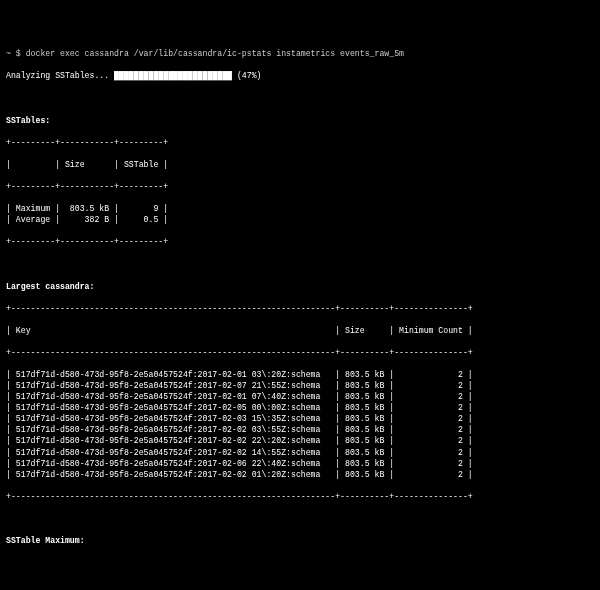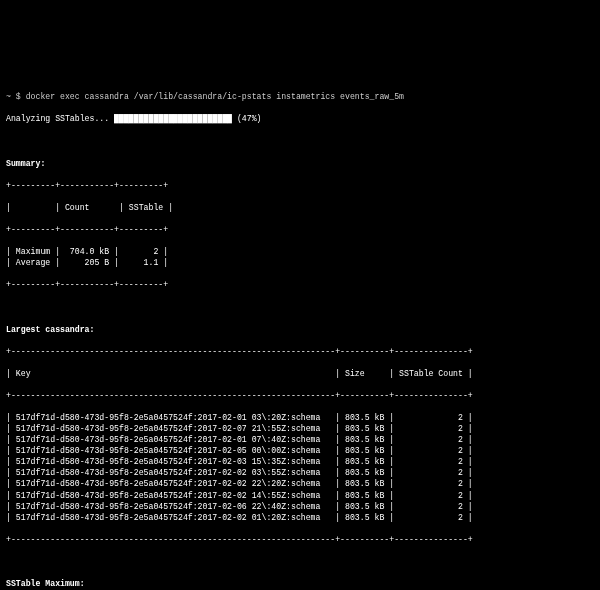--- a/index.html
+++ b/index.html
@@ -8,41 +8,41 @@
     color: #fff;
     font-family: "Courier New", monospace;
     font-size: 8.2px;
     line-height: 1.35;
     padding: 4px 6px;
     width: 600px;
     overflow: hidden;
     white-space: pre;
   }
   .line { white-space: pre; }
-  .prompt { color: #ccc; margin-top: 43px; }
+  .prompt { color: #ccc; }
   .bold { font-weight: bold; }
 </style>
 </head>
 <body>
 
 
 
 <div class="line prompt">~ $ docker exec cassandra /var/lib/cassandra/ic-pstats instametrics events_raw_5m</div>
 <div class="line">Analyzing SSTables... ████████████████████████ (47%)</div>
 <div class="line"> </div>
-<div class="line bold">Summary:</div>
+<div class="line bold">SSTables:</div>
 <div class="line">+---------+-----------+---------+</div>
-<div class="line">|         | Count      | SSTable |</div>
+<div class="line">|         | Size      | SSTable |</div>
 <div class="line">+---------+-----------+---------+</div>
-<div id="summary-rows"><div class="line">| Maximum |  704.0 kB |       2 |</div><div class="line">| Average |     205 B |     1.1 |</div></div>
+<div id="summary-rows"><div class="line">| Maximum |  803.5 kB |       9 |</div><div class="line">| Average |     382 B |     0.5 |</div></div>
 <div class="line">+---------+-----------+---------+</div>
 <div class="line"> </div>
 <div class="line bold">Largest cassandra:</div>
 <div class="line">+------------------------------------------------------------------+----------+---------------+</div>
-<div class="line">| Key                                                              | Size     | SSTable Count |</div>
+<div class="line">| Key                                                              | Size     | Minimum Count |</div>
 <div class="line">+------------------------------------------------------------------+----------+---------------+</div>
 <div id="largest-rows"><div class="line">| 517df71d-d580-473d-95f8-2e5a0457524f:2017-02-01 03\:20Z:schema   | 803.5 kB |             2 |</div><div class="line">| 517df71d-d580-473d-95f8-2e5a0457524f:2017-02-07 21\:55Z:schema   | 803.5 kB |             2 |</div><div class="line">| 517df71d-d580-473d-95f8-2e5a0457524f:2017-02-01 07\:40Z:schema   | 803.5 kB |             2 |</div><div class="line">| 517df71d-d580-473d-95f8-2e5a0457524f:2017-02-05 00\:00Z:schema   | 803.5 kB |             2 |</div><div class="line">| 517df71d-d580-473d-95f8-2e5a0457524f:2017-02-03 15\:35Z:schema   | 803.5 kB |             2 |</div><div class="line">| 517df71d-d580-473d-95f8-2e5a0457524f:2017-02-02 03\:55Z:schema   | 803.5 kB |             2 |</div><div class="line">| 517df71d-d580-473d-95f8-2e5a0457524f:2017-02-02 22\:20Z:schema   | 803.5 kB |             2 |</div><div class="line">| 517df71d-d580-473d-95f8-2e5a0457524f:2017-02-02 14\:55Z:schema   | 803.5 kB |             2 |</div><div class="line">| 517df71d-d580-473d-95f8-2e5a0457524f:2017-02-06 22\:40Z:schema   | 803.5 kB |             2 |</div><div class="line">| 517df71d-d580-473d-95f8-2e5a0457524f:2017-02-02 01\:20Z:schema   | 803.5 kB |             2 |</div></div>
 <div class="line">+------------------------------------------------------------------+----------+---------------+</div>
 <div class="line"> </div>
 <div class="line bold">SSTable Maximum:</div>
 
 
 
 
 

